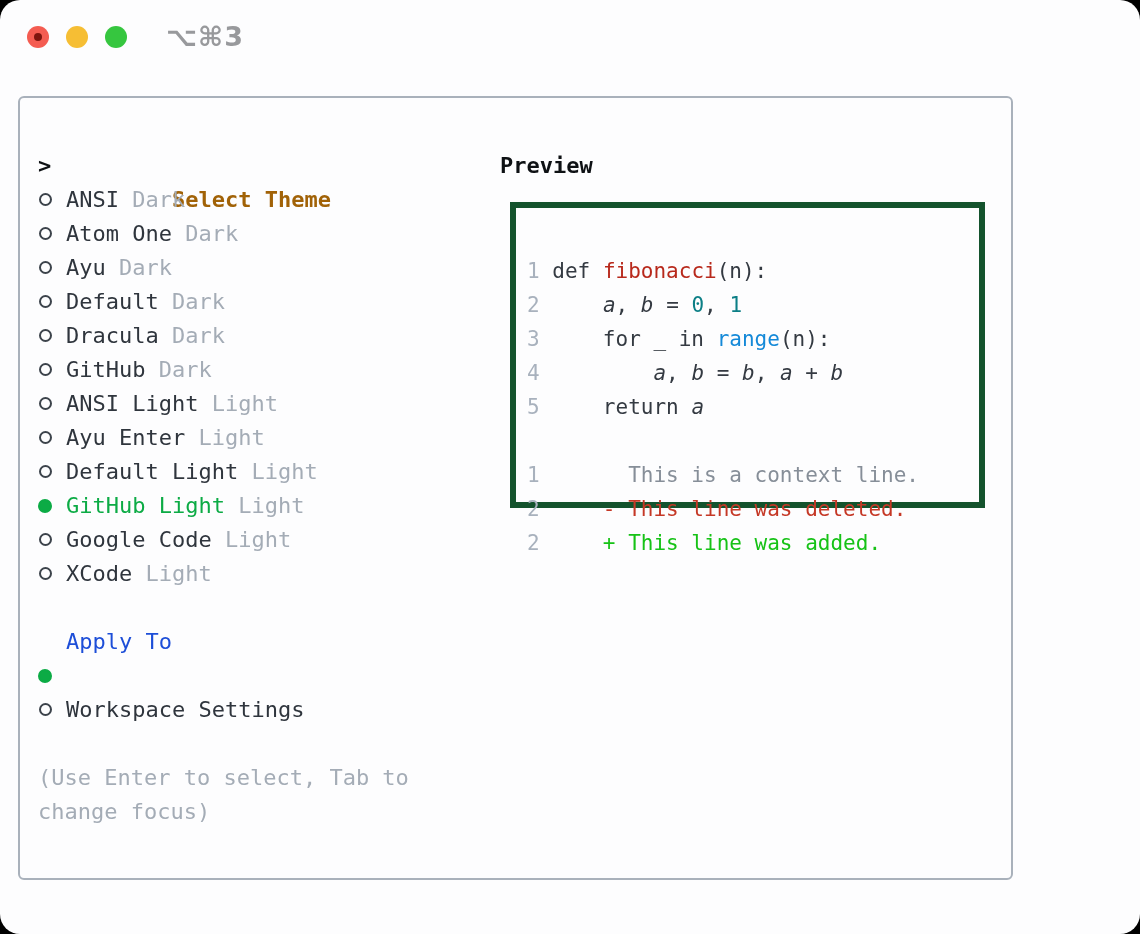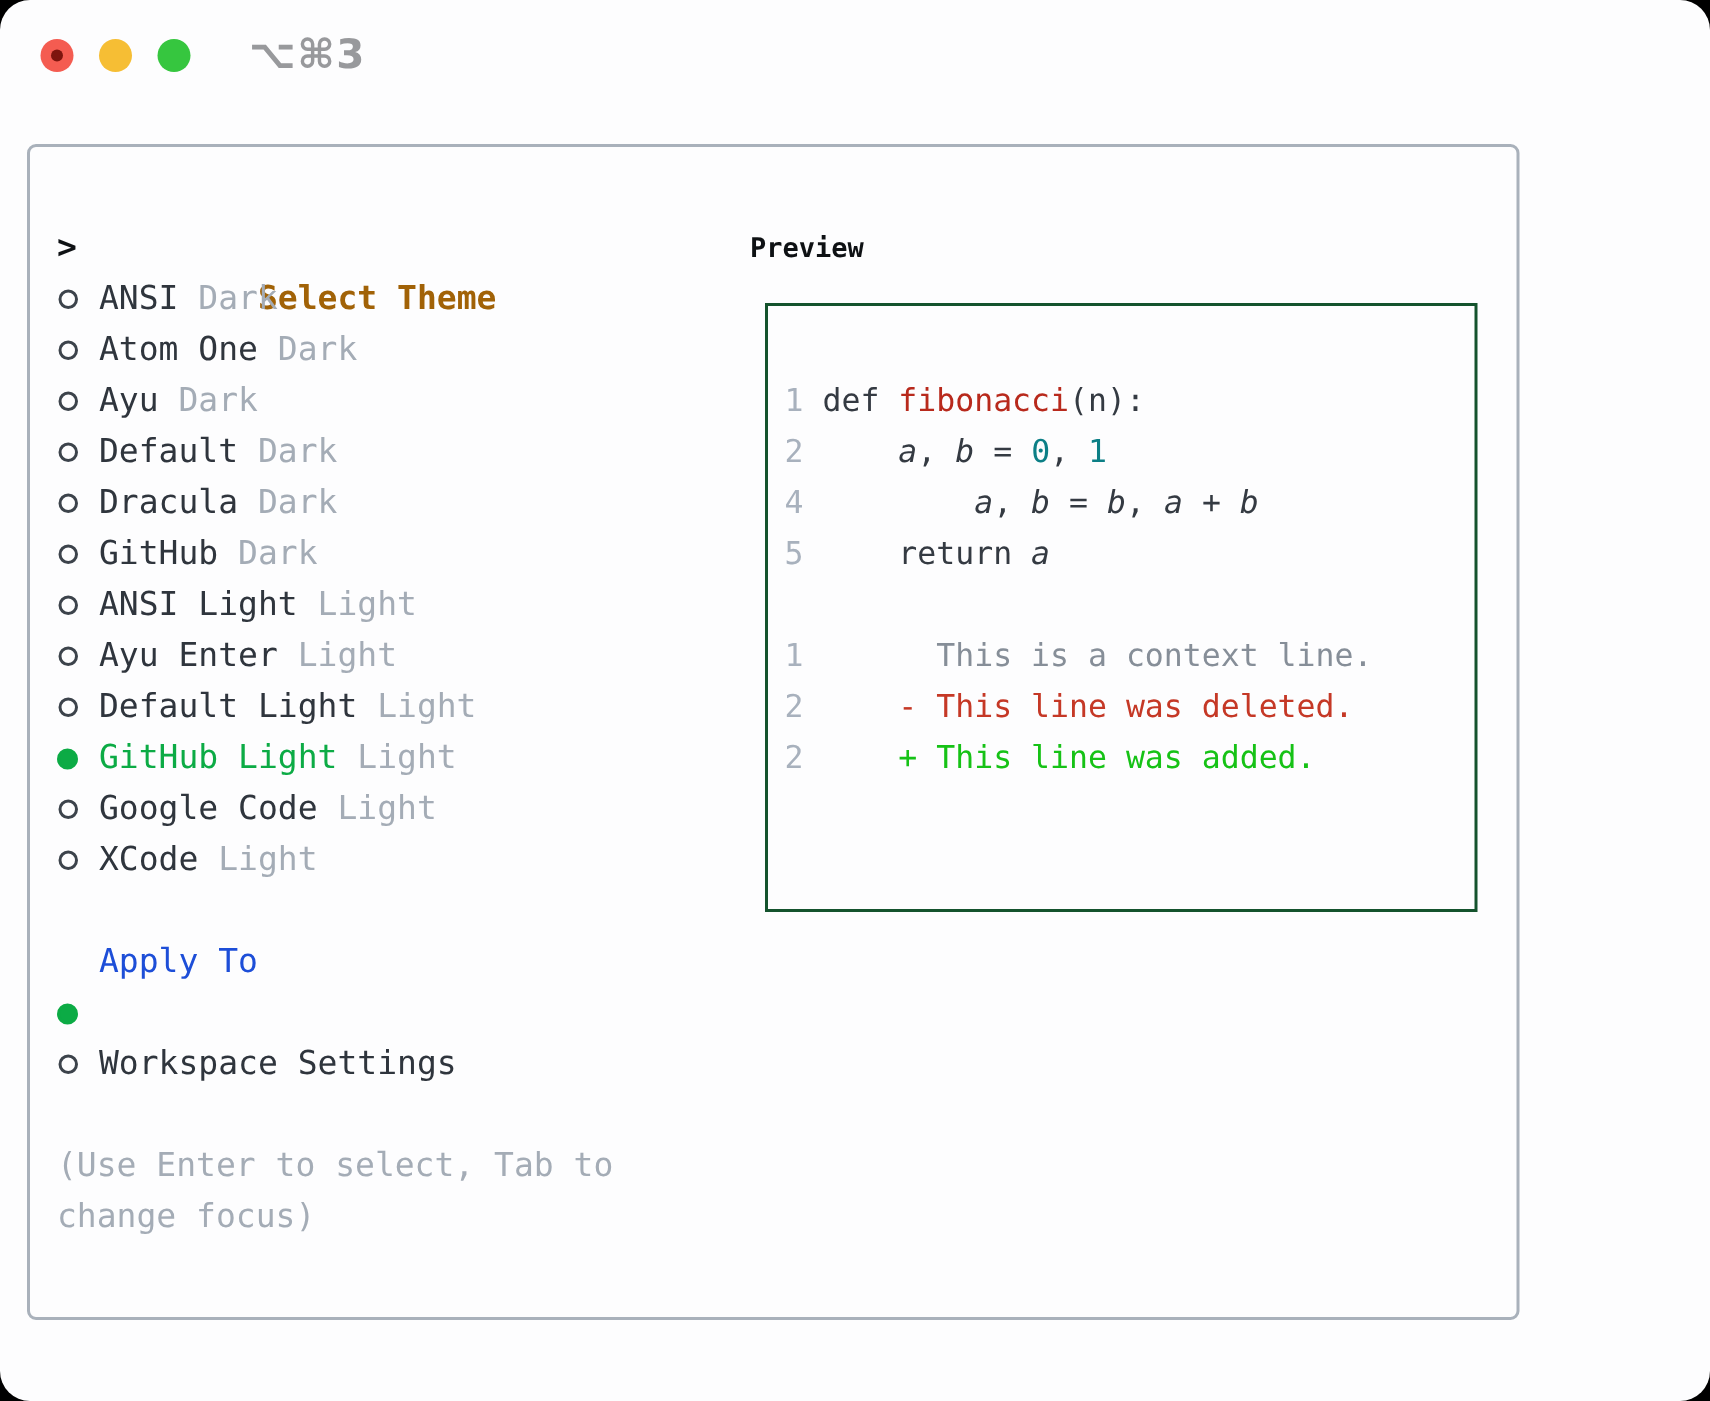--- a/index.html
+++ b/index.html
@@ -32,24 +32,24 @@
   .circle{position:absolute;left:1px;top:10px;width:13px;height:13px;border:2px solid #3c434b;border-radius:50%;box-sizing:border-box;background:transparent;}
   .circle.sel{width:14px;height:14px;top:9.5px;left:0;background:#0cab45;border-color:#0cab45;}
   .title-label{font-weight:bold;color:#a16207;}
   .name.sel{color:#0cab45;}
   .suffix{color:#a4acb6;}
   .section-title{padding-left:28px;height:34px;color:#1d4ed8;white-space:pre;}
   .spacer{height:34px;}
   .hint{margin-top:0;color:#a4acb6;width:440px;}
   
   .right-col{position:absolute;left:480px;top:51px;}
-  .preview-title{font-size:18px;line-height:34px;font-weight:bold;color:#0e1114;}
+  .preview-title{font-size:22px;line-height:34px;font-weight:bold;color:#0e1114;}
   .preview-box{
-    margin-left:10px;margin-top:19px;width:475px;height:406px;
-    border:2px solid #14532d;box-sizing:border-box;
+    margin-left:10px;margin-top:19px;width:475px;height:306px;
+    border:6px solid #14532d;box-sizing:border-box;
     padding:46px 8px 4px 11px;font-size:21px;line-height:34px;
   }
   .cl{white-space:pre;height:34px;}
   .ln{color:#a8b1bd;}
   .tk-k{color:#343a42;}
   .tk-fn{color:#b8291c;}
   .tk-num{color:#0c7f86;}
   .tk-blue{color:#1489d8;}
   .tk-var{color:#343a42;font-style:italic;}
   .tk-ctx{color:#868e98;}
@@ -103,20 +103,21 @@
 
       <div class="hint">(Use Enter to select, Tab to change focus)</div>
     </div>
 
     <div class="right-col">
       <div class="preview-title">Preview</div>
       <div class="preview-box">
         <div>
             <div class="cl"><span class="ln">1</span><span class="tk-k"> def </span><span class="tk-fn">fibonacci</span><span class="tk-k">(n):</span></div>
             <div class="cl"><span class="ln">2</span><span class="tk-k">     </span><span class="tk-var">a</span><span class="tk-k">, </span><span class="tk-var">b</span><span class="tk-k"> = </span><span class="tk-num">0</span><span class="tk-k">, </span><span class="tk-num">1</span></div>
+            <div class="cl"><span class="ln">3</span><span class="tk-k">     for _ in </span><span class="tk-blue">range</span><span class="tk-k">(n):</span></div>
             <div class="cl"><span class="ln">4</span><span class="tk-k">         </span><span class="tk-var">a</span><span class="tk-k">, </span><span class="tk-var">b</span><span class="tk-k"> = </span><span class="tk-var">b</span><span class="tk-k">, </span><span class="tk-var">a</span><span class="tk-k"> + </span><span class="tk-var">b</span></div>
             <div class="cl"><span class="ln">5</span><span class="tk-k">     return </span><span class="tk-var">a</span></div>
             <div class="cl"><span class="ln"></span></div>
             <div class="cl"><span class="ln">1</span><span class="tk-ctx">       This is a context line.</span></div>
             <div class="cl"><span class="ln">2</span><span class="tk-del">     - This line was deleted.</span></div>
             <div class="cl"><span class="ln">2</span><span class="tk-add">     + This line was added.</span></div>
           </div>
       </div>
     </div>
 

